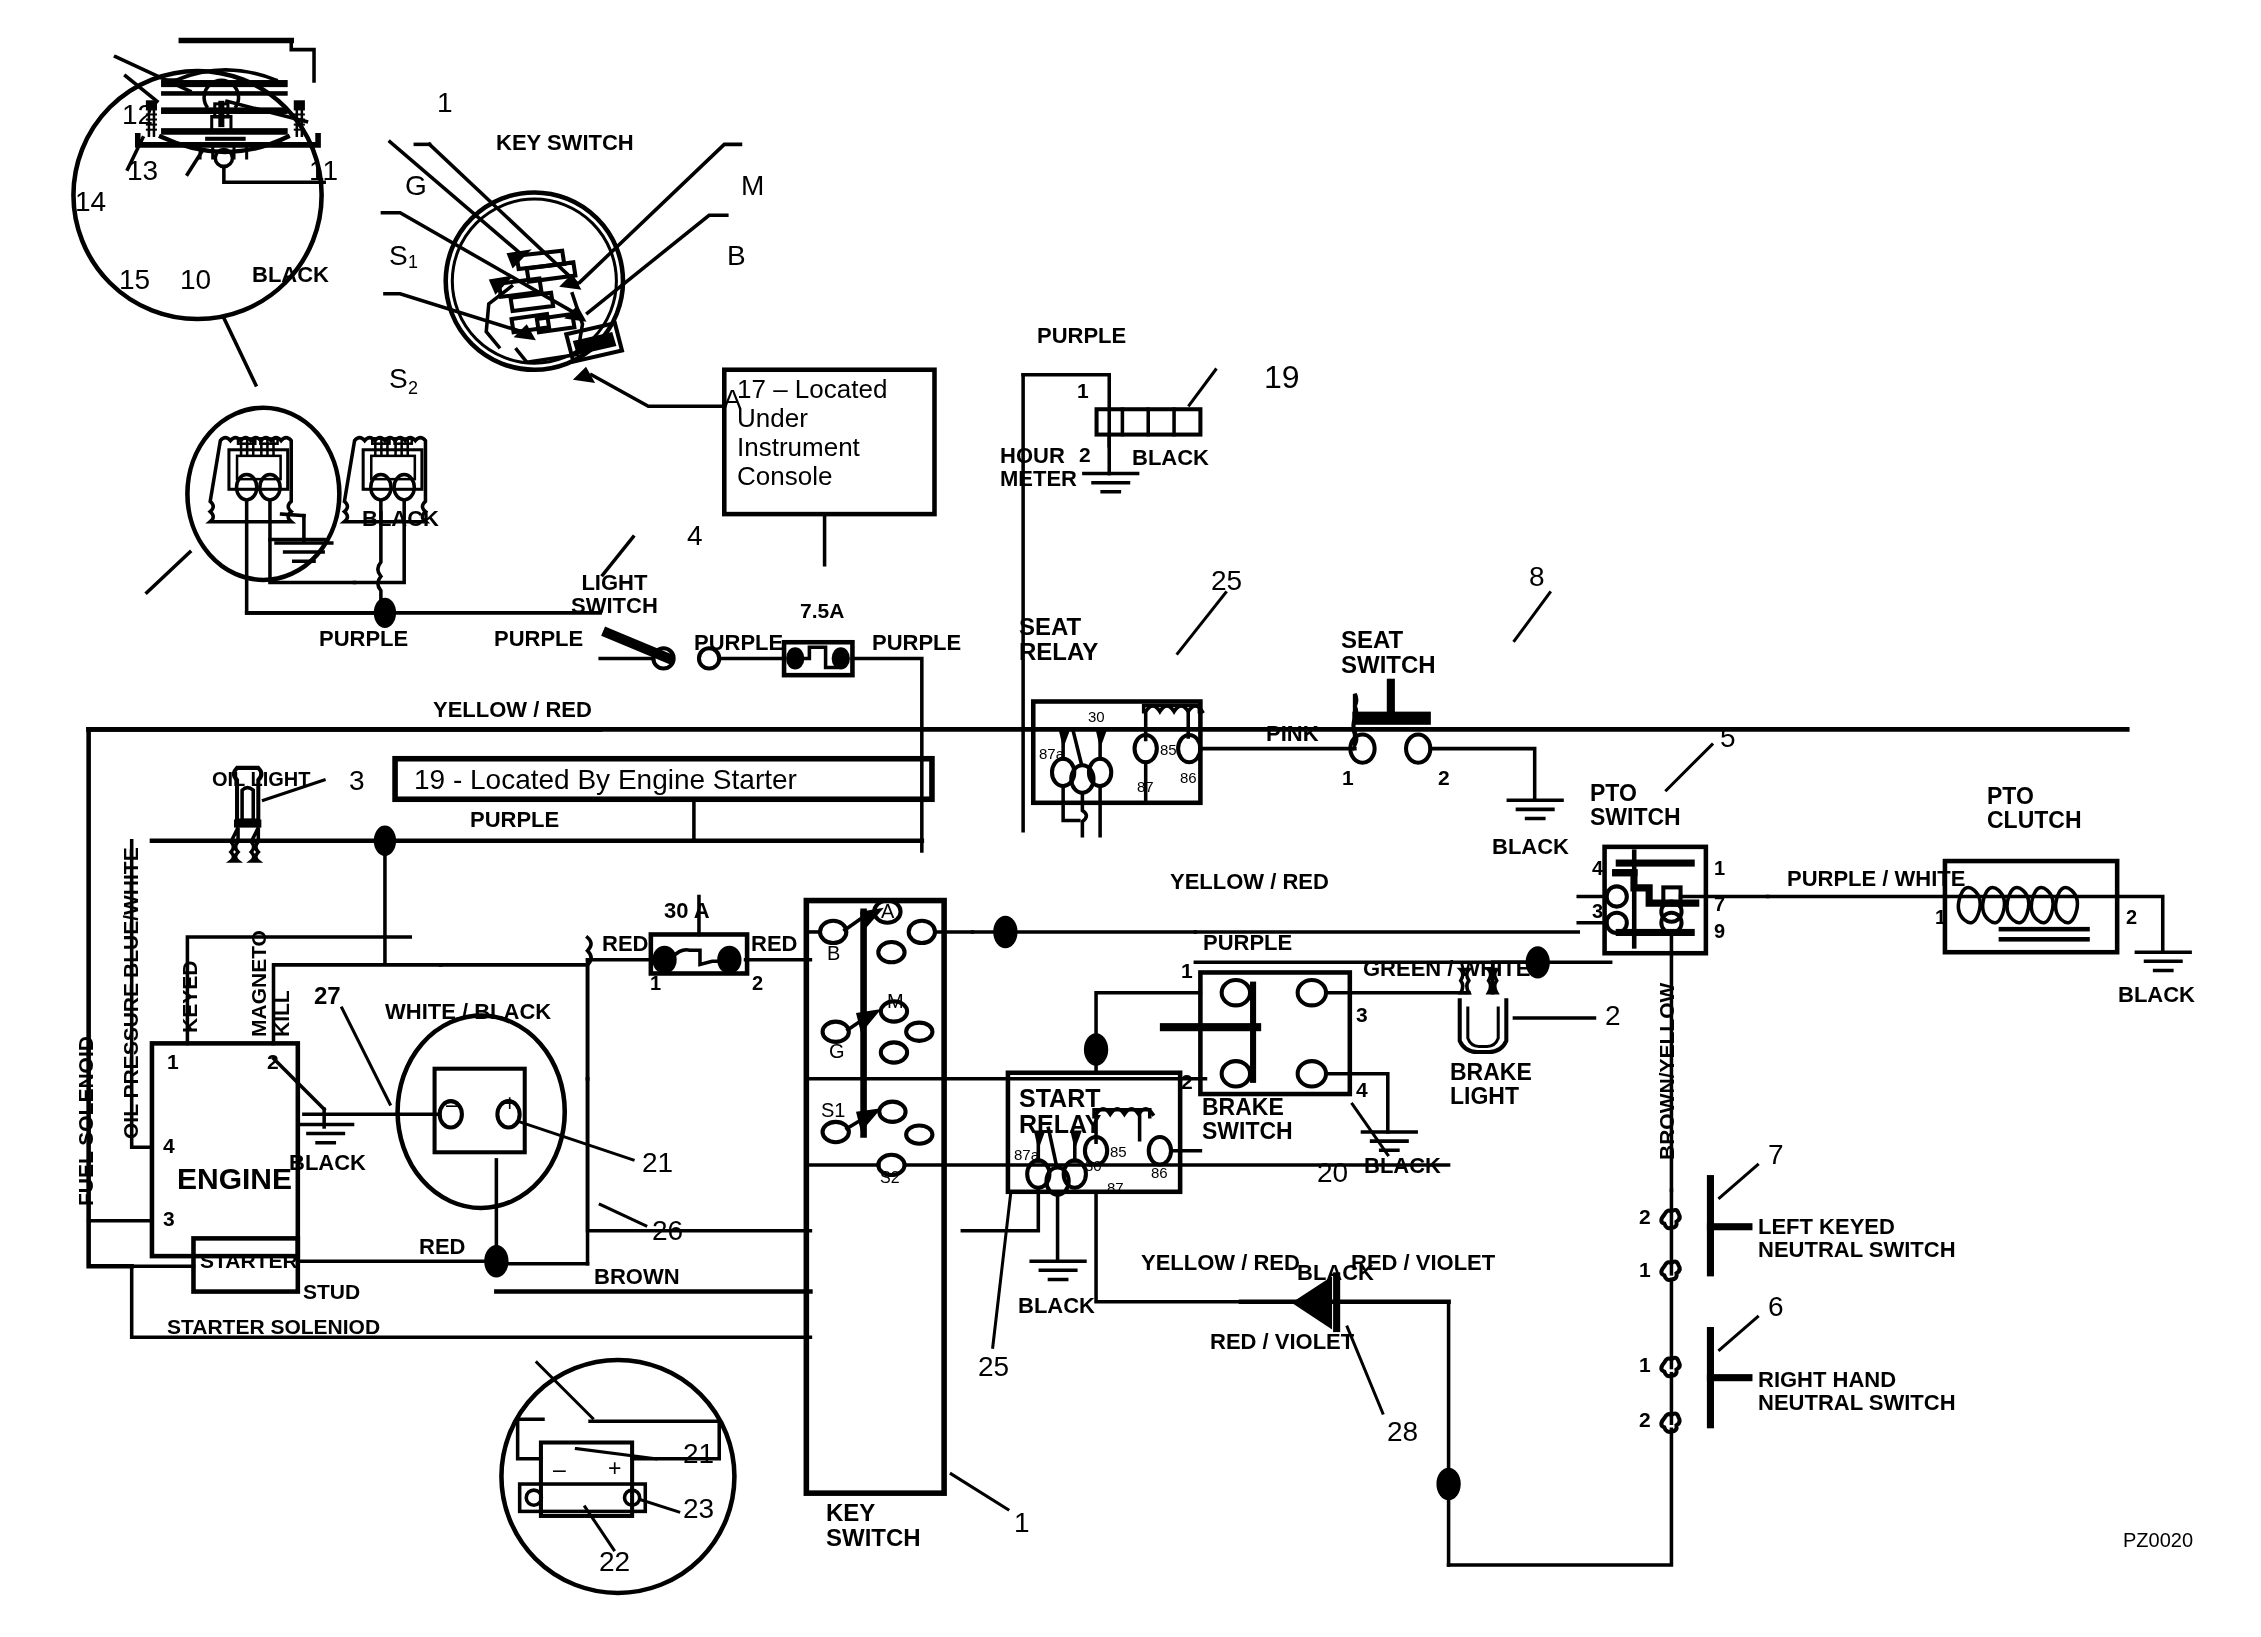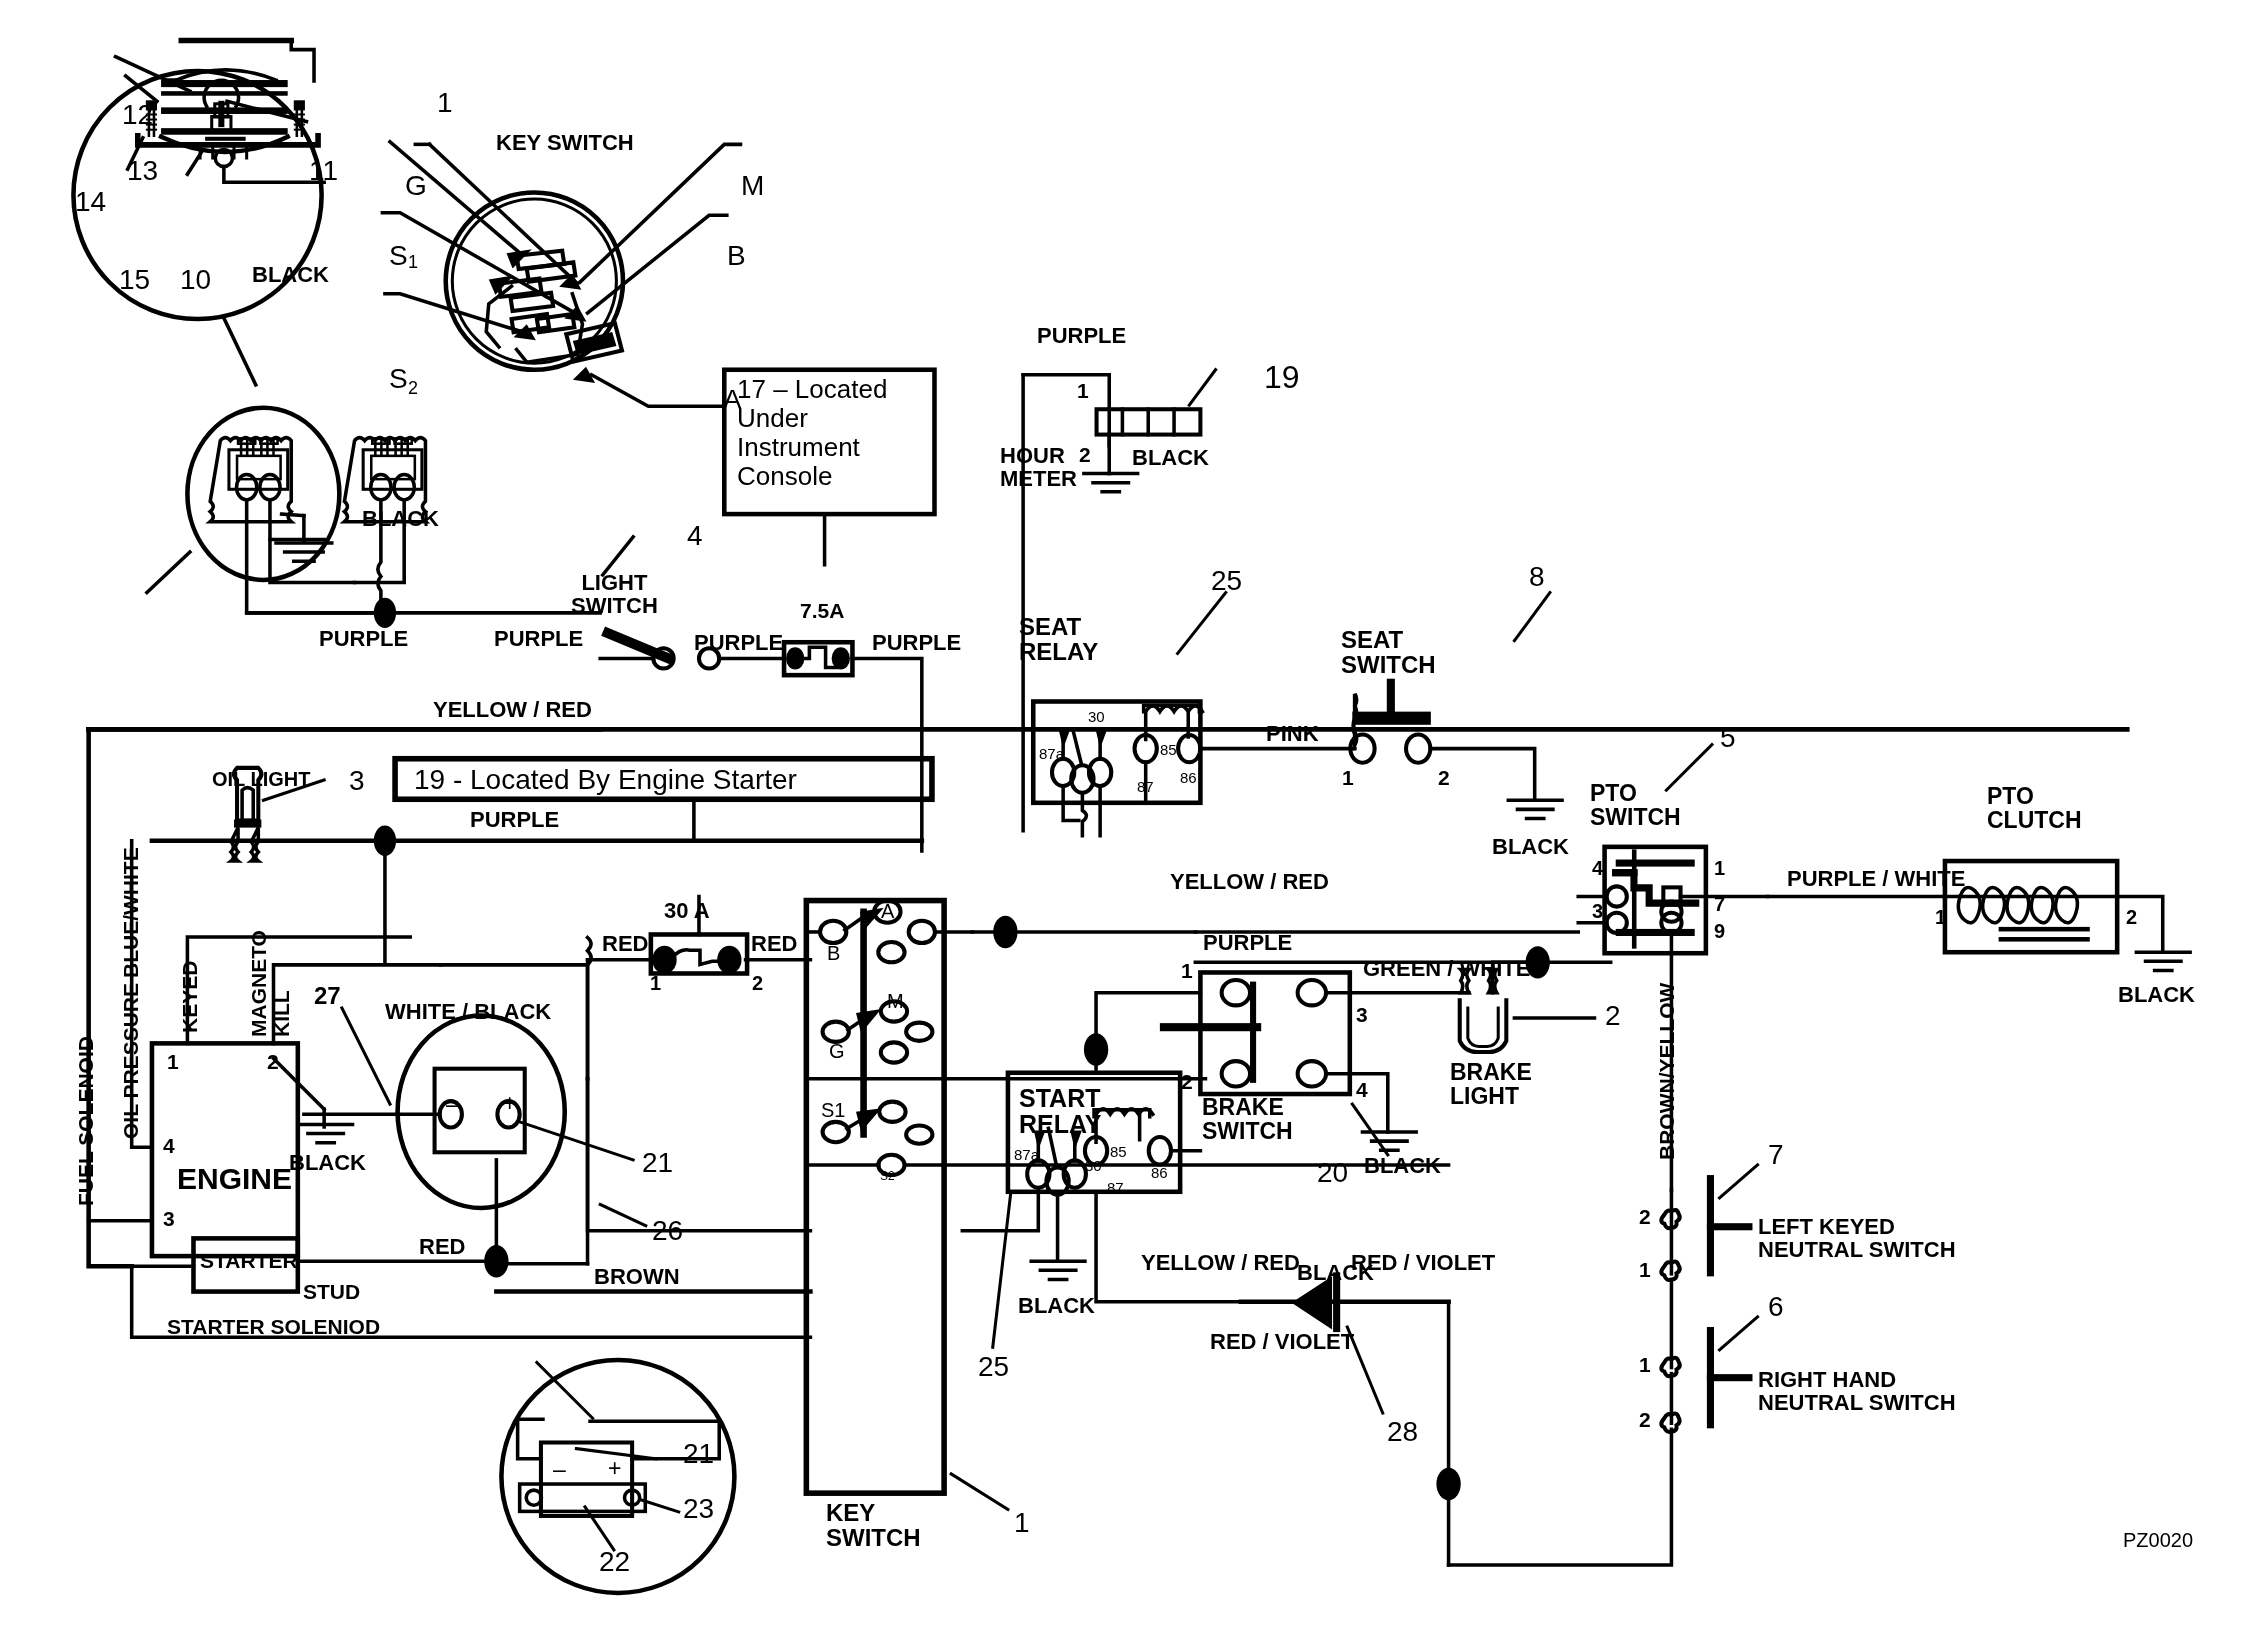--- a/index.html
+++ b/index.html
@@ -530,21 +530,21 @@
 <div class="lbl" style="left:650px;top:973px;font-size:20px;">1</div>
 <div class="lbl" style="left:752px;top:973px;font-size:20px;">2</div>
 <div class="lbl" style="left:602px;top:932px;font-size:22px;">RED</div>
 <div class="lbl" style="left:751px;top:932px;font-size:22px;">RED</div>
 
 <div class="lbl thin" style="left:881px;top:901px;font-size:20px;">A</div>
 <div class="lbl thin" style="left:827px;top:943px;font-size:20px;">B</div>
 <div class="lbl thin" style="left:887px;top:991px;font-size:20px;">M</div>
 <div class="lbl thin" style="left:829px;top:1041px;font-size:20px;">G</div>
 <div class="lbl thin" style="left:821px;top:1100px;font-size:20px;">S1</div>
-<div class="lbl thin" style="left:880px;top:1170px;font-size:12px;">S2</div>
+<div class="lbl thin" style="left:880px;top:1170px;font-size:16px;">S2</div>
 <div class="lbl" style="left:826px;top:1500px;font-size:24px;white-space:pre-line;">KEY
 SWITCH</div>
 <div class="num" style="left:1014px;top:1509px;font-size:28px;">1</div>
 
 <div class="lbl" style="left:1019px;top:1085px;font-size:25px;white-space:pre-line;">START
 RELAY</div>
 <div class="lbl thin" style="left:1014px;top:1147px;font-size:15px;">87a</div>
 <div class="lbl thin" style="left:1085px;top:1158px;font-size:15px;">30</div>
 <div class="lbl thin" style="left:1110px;top:1144px;font-size:15px;">85</div>
 <div class="lbl thin" style="left:1151px;top:1165px;font-size:15px;">86</div>

